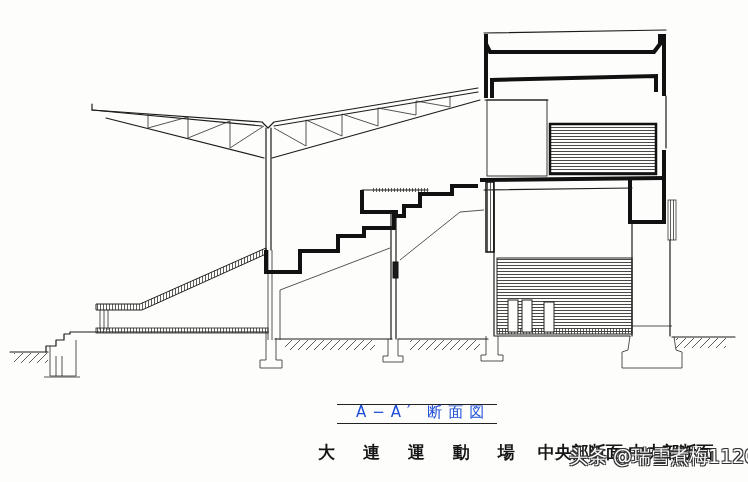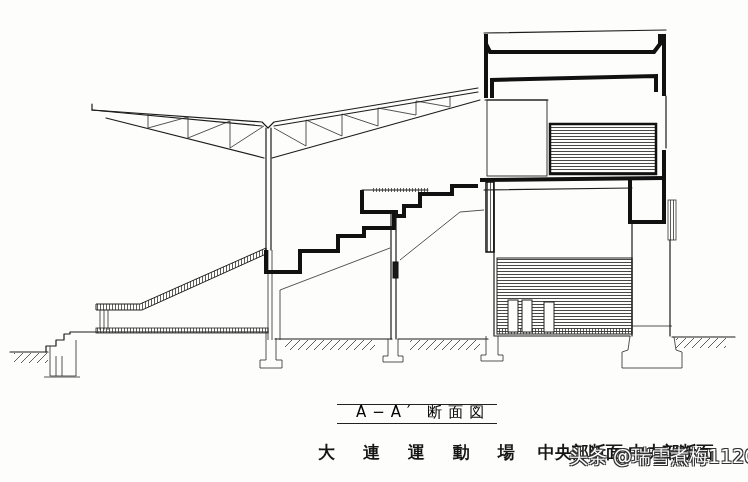--- a/index.html
+++ b/index.html
@@ -6,21 +6,21 @@
   body { width: 748px; height: 482px; position: relative; overflow: hidden;
          font-family: "DejaVu Serif", serif; color: #1a1a1a; }
   #sheet { position: absolute; left: 0; top: 0; width: 748px; height: 482px; }
   .ink { stroke: #1c1c1c; fill: none; stroke-width: 1.2; stroke-linecap: round; stroke-linejoin: round; }
   .thin { stroke: #2a2a2a; fill: none; stroke-width: 0.8; }
   .heavy { stroke: #111; fill: none; stroke-width: 4; stroke-linejoin: miter; }
   .solid { fill: #1a1a1a; stroke: #111; stroke-width: 1; }
   .title-box { position: absolute; left: 337px; top: 404px; width: 160px; height: 18px;
                border-top: 1.2px solid #222; border-bottom: 1.2px solid #222; }
   .title-text { position: absolute; left: 356px; top: 403px; font-size: 15px; letter-spacing: 6px;
-                font-family: "DejaVu Sans", sans-serif; color: #000000; }
+                font-family: "DejaVu Sans", sans-serif; color: #1d4ed8; }
   .caption { position: absolute; left: 318px; top: 441px; font-size: 17px; font-weight: bold;
              letter-spacing: 11px; color: #151515; white-space: nowrap; }
   .caption .part2 { letter-spacing: 0px; margin-left: 12px; }
   .watermark { position: absolute; left: 569px; top: 444px; font-size: 19px; color: #fff;
                font-family: "DejaVu Sans", sans-serif; white-space: nowrap;
                text-shadow: 0 0 1px #333, 1px 1px 0 #333, -1px -1px 0 #333, 1px -1px 0 #333, -1px 1px 0 #333; }
 </style>
 </head>
 <body>
 

